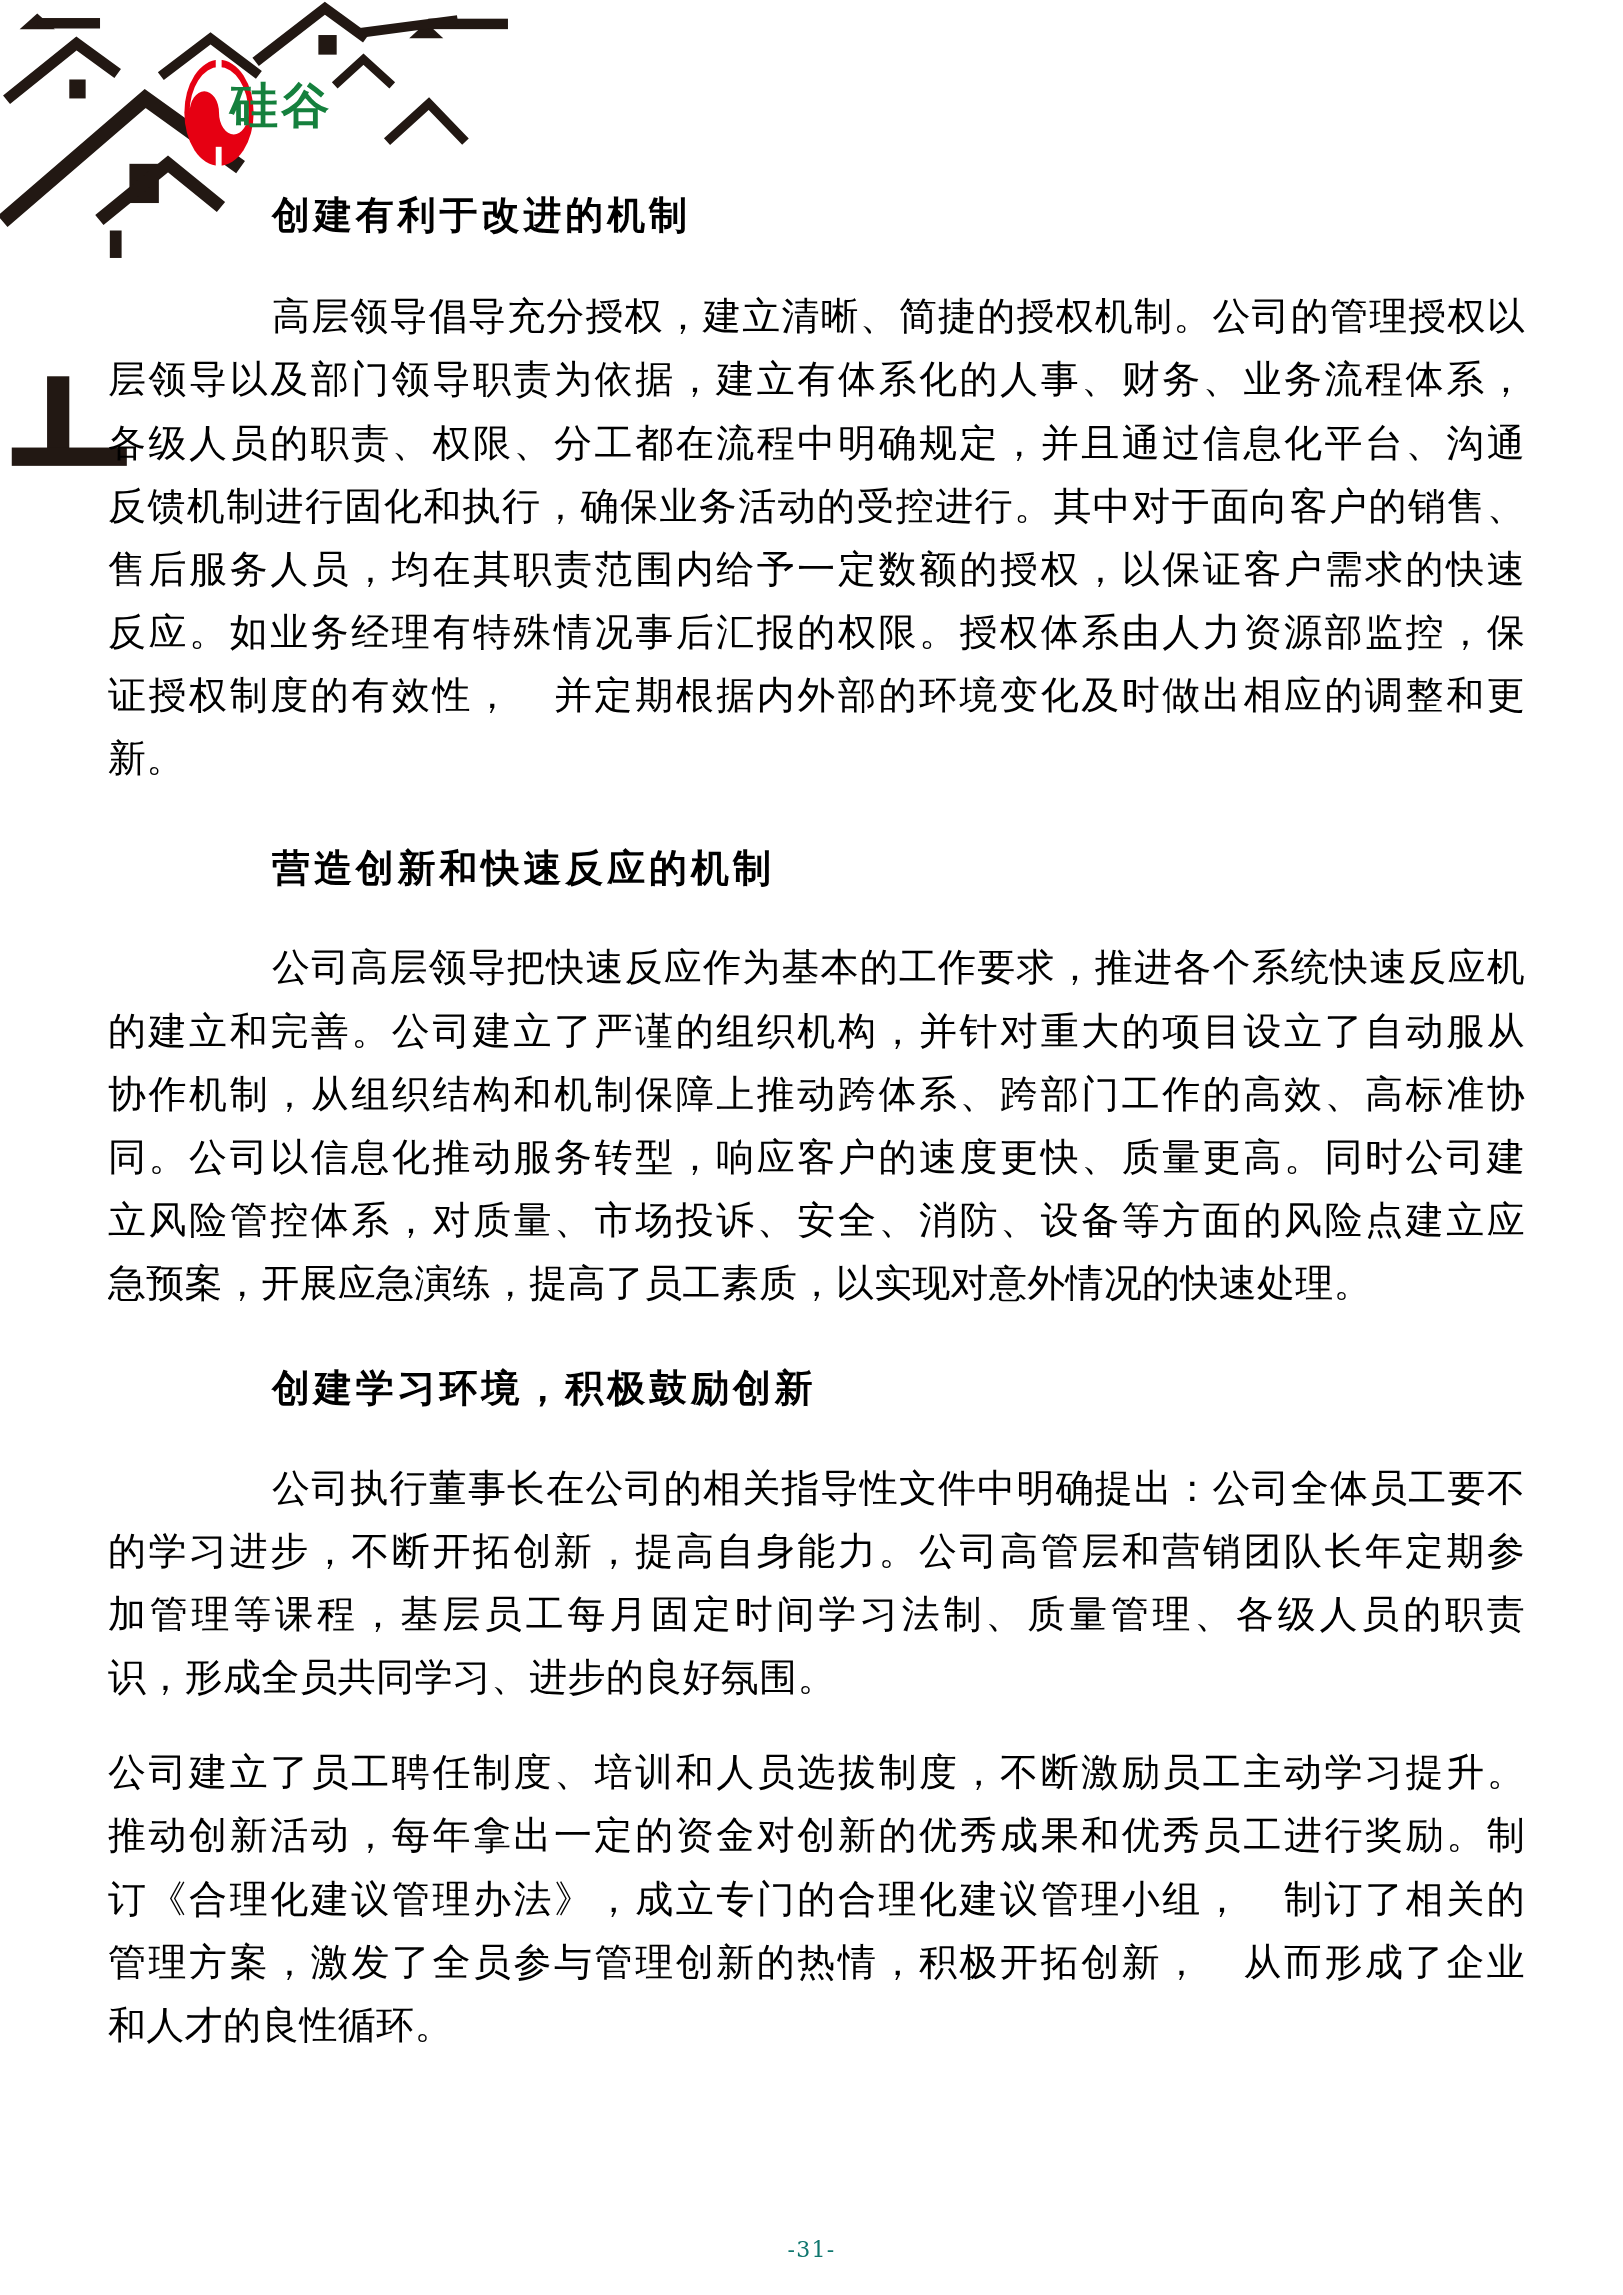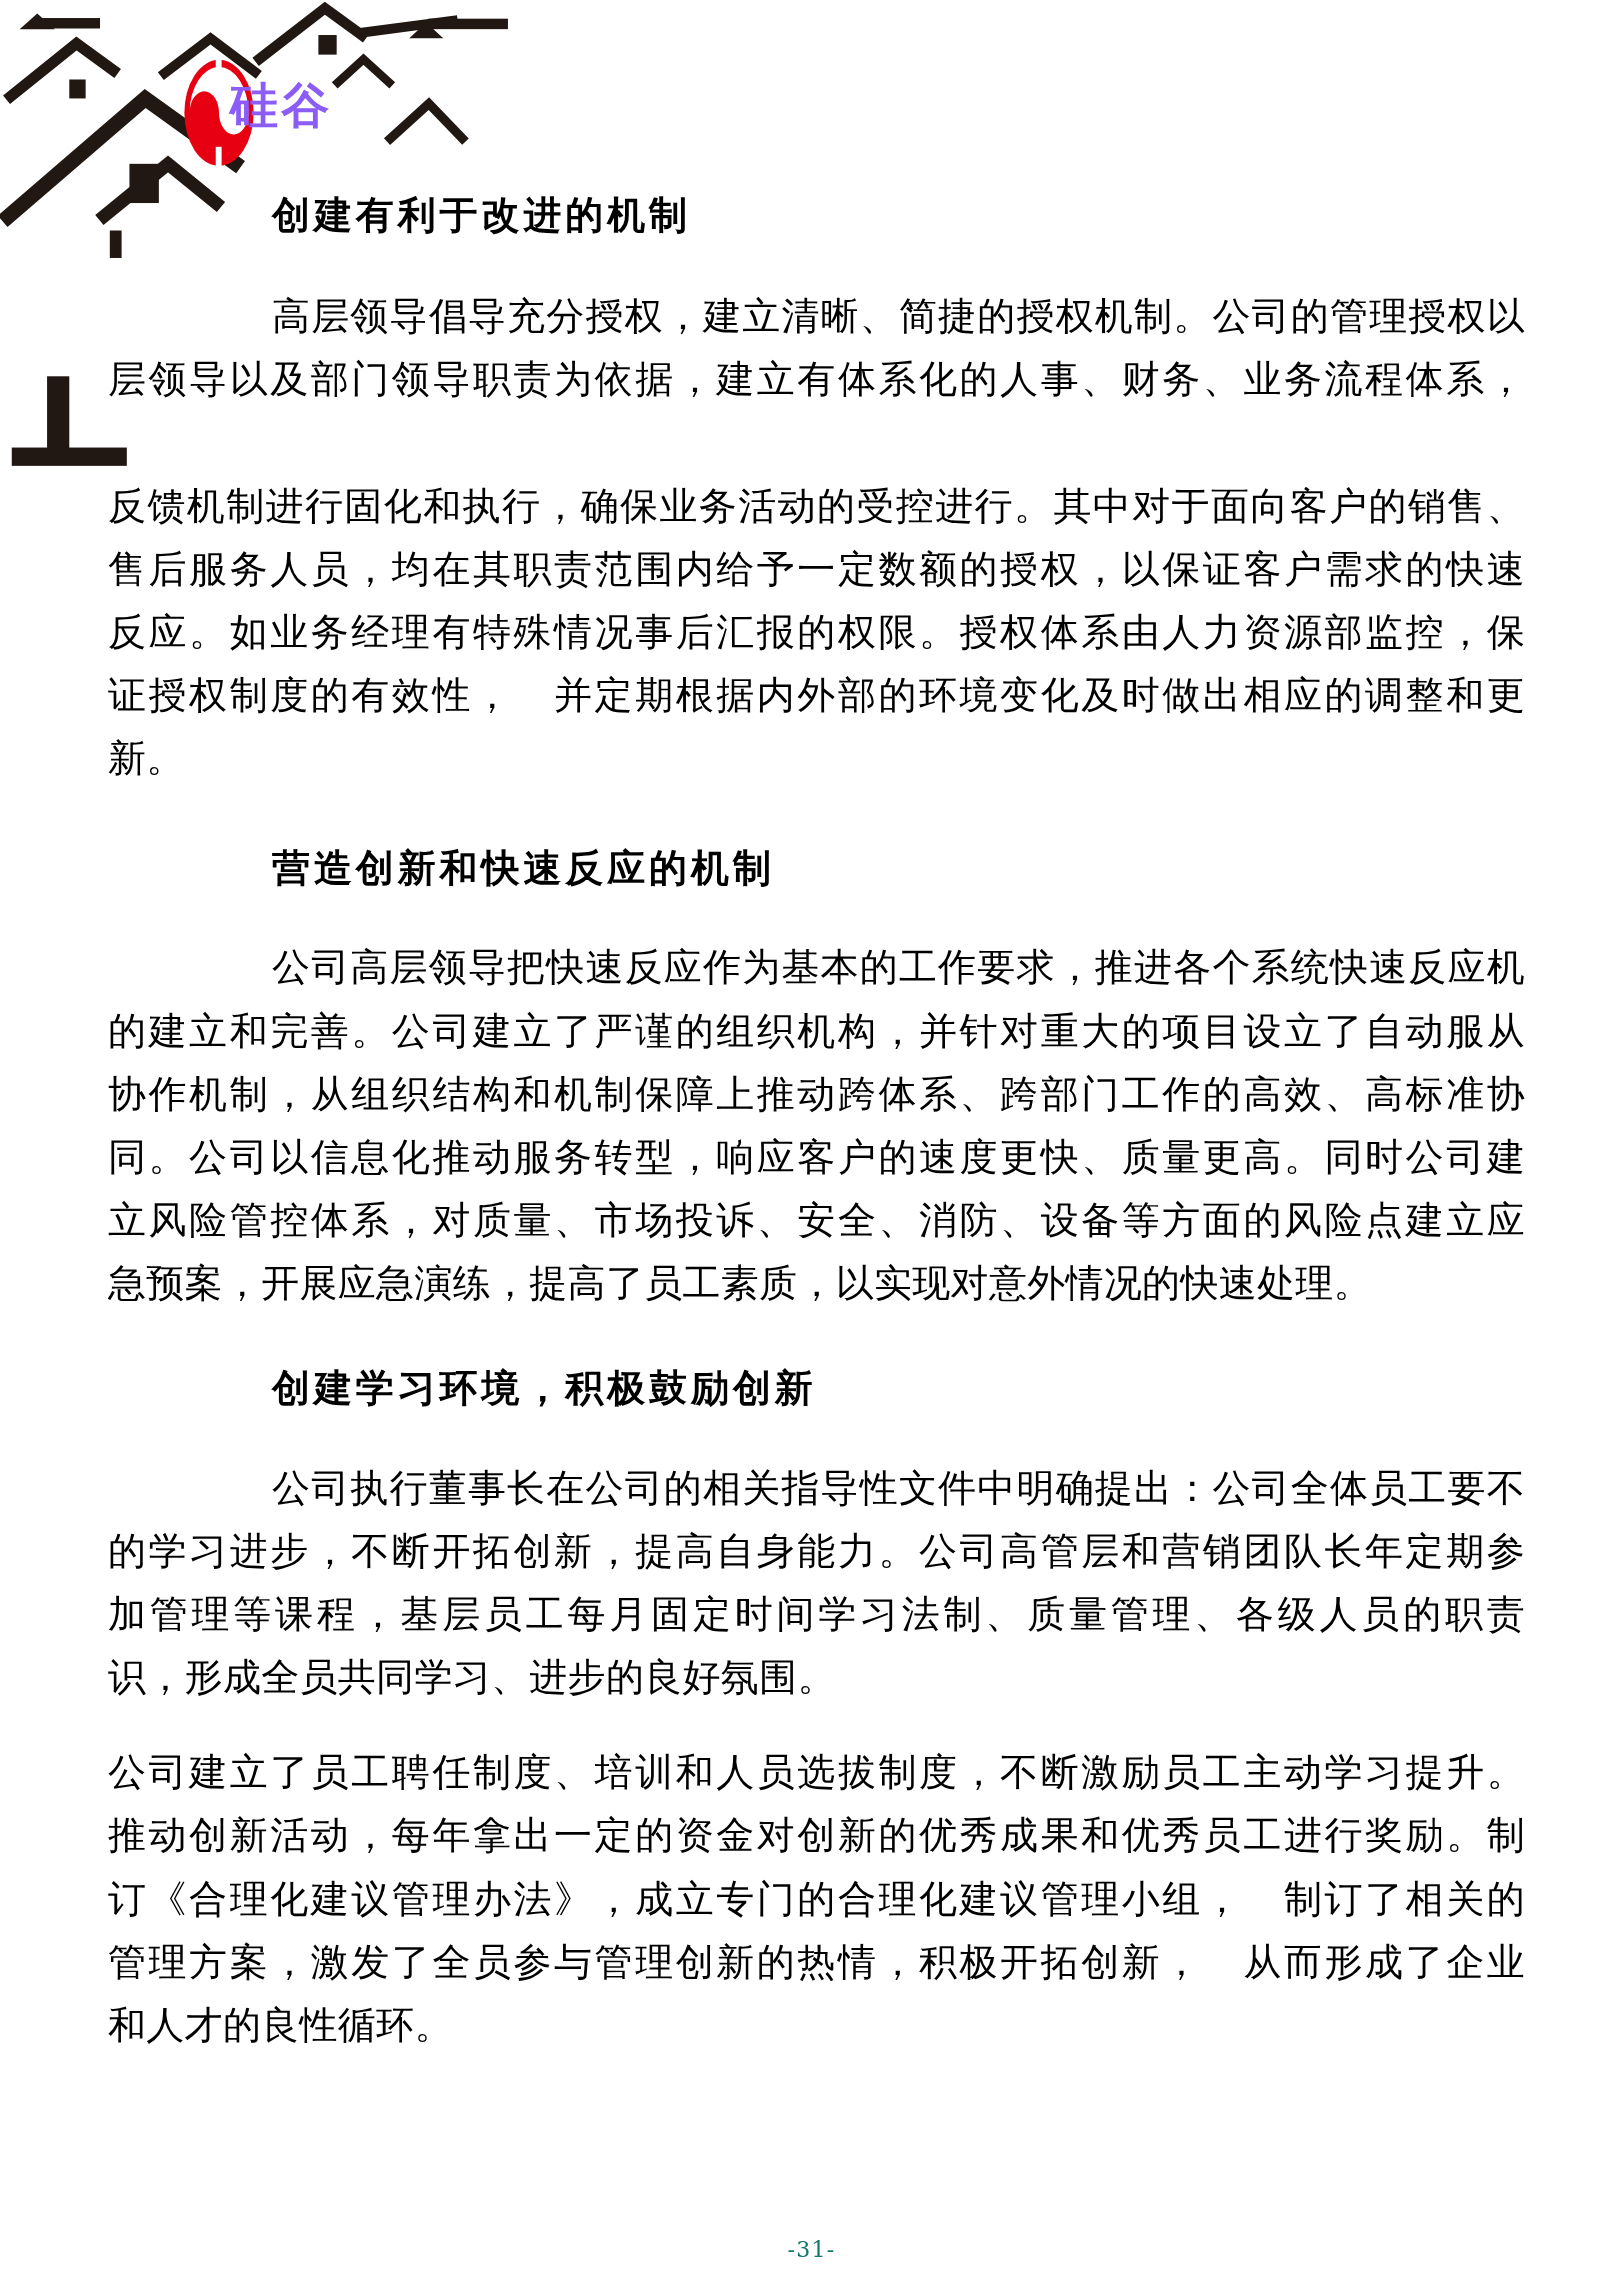--- a/index.html
+++ b/index.html
@@ -10,21 +10,21 @@
     overflow:hidden;
     font-family:"DejaVu Serif","Liberation Serif",serif;
     color:#000000;
   }
   
   .logo-wrap{position:absolute;left:0;top:0;width:523px;height:478px;}
   .logo-svg{position:absolute;left:0;top:0;}
   .brand{
     position:absolute;left:230px;top:81px;
     font-size:48px;font-weight:700;letter-spacing:3.3px;
-    color:#8b5cf6;line-height:1;
+    color:#15803d;line-height:1;
     font-family:"DejaVu Serif","Liberation Serif",serif;
   }
   
   .content{position:absolute;left:108px;top:0;width:1417px;height:2295px;}
   .heading{
     position:absolute;left:0;width:100%;
     margin-left:164px;
     font-size:38px;font-weight:700;
     letter-spacing:3.9px;line-height:46px;height:46px;
     white-space:nowrap;
@@ -81,20 +81,21 @@
         <rect x="330" y="224" width="9" height="30" fill="#ffffff"></rect>
       </g>
     </svg>
     <div class="brand">硅谷</div>
   </div>
 
   <div class="content" id="content">
       <div class="heading" style="top: 192px;">创建有利于改进的机制</div>
       <div class="text-line indent" style="top: 285px;">高层领导倡导充分授权，建立清晰、简捷的授权机制。公司的管理授权以高</div>
       <div class="text-line" style="top: 348px;">层领导以及部门领导职责为依据，建立有体系化的人事、财务、业务流程体系，</div>
+      <div class="text-line" style="top: 412px;">各级人员的职责、权限、分工都在流程中明确规定，并且通过信息化平台、沟通</div>
       <div class="text-line" style="top: 475px;">反馈机制进行固化和执行，确保业务活动的受控进行。其中对于面向客户的销售、</div>
       <div class="text-line" style="top: 538px;">售后服务人员，均在其职责范围内给予一定数额的授权，以保证客户需求的快速</div>
       <div class="text-line" style="top: 601px;">反应。如业务经理有特殊情况事后汇报的权限。授权体系由人力资源部监控，保</div>
       <div class="text-line" style="top: 664px;">证授权制度的有效性，　并定期根据内外部的环境变化及时做出相应的调整和更</div>
       <div class="text-line last" style="top: 727px;">新。</div>
       <div class="heading" style="top: 845px;">营造创新和快速反应的机制</div>
       <div class="text-line indent" style="top: 936px;">公司高层领导把快速反应作为基本的工作要求，推进各个系统快速反应机制</div>
       <div class="text-line" style="top: 1000px;">的建立和完善。公司建立了严谨的组织机构，并针对重大的项目设立了自动服从</div>
       <div class="text-line" style="top: 1063px;">协作机制，从组织结构和机制保障上推动跨体系、跨部门工作的高效、高标准协</div>
       <div class="text-line" style="top: 1126px;">同。公司以信息化推动服务转型，响应客户的速度更快、质量更高。同时公司建</div>

